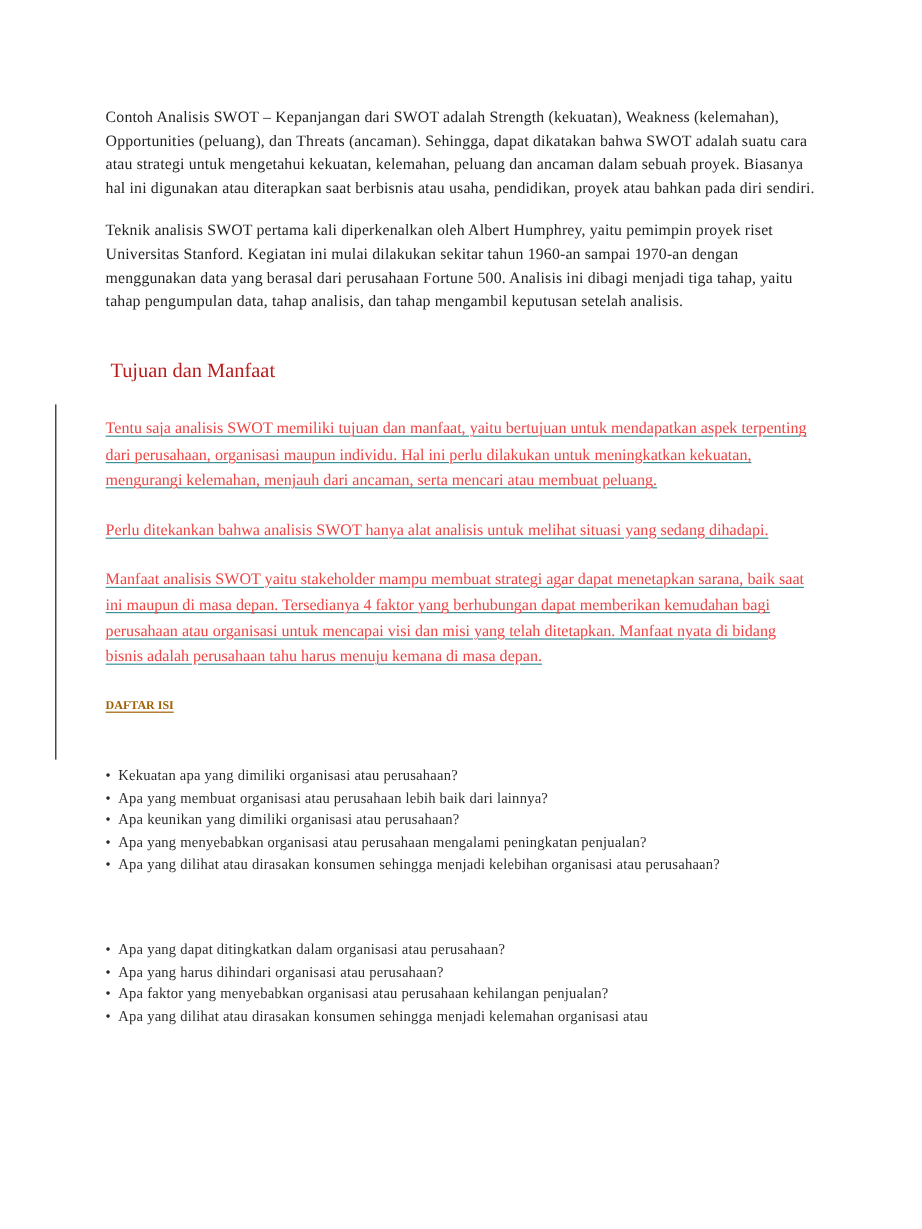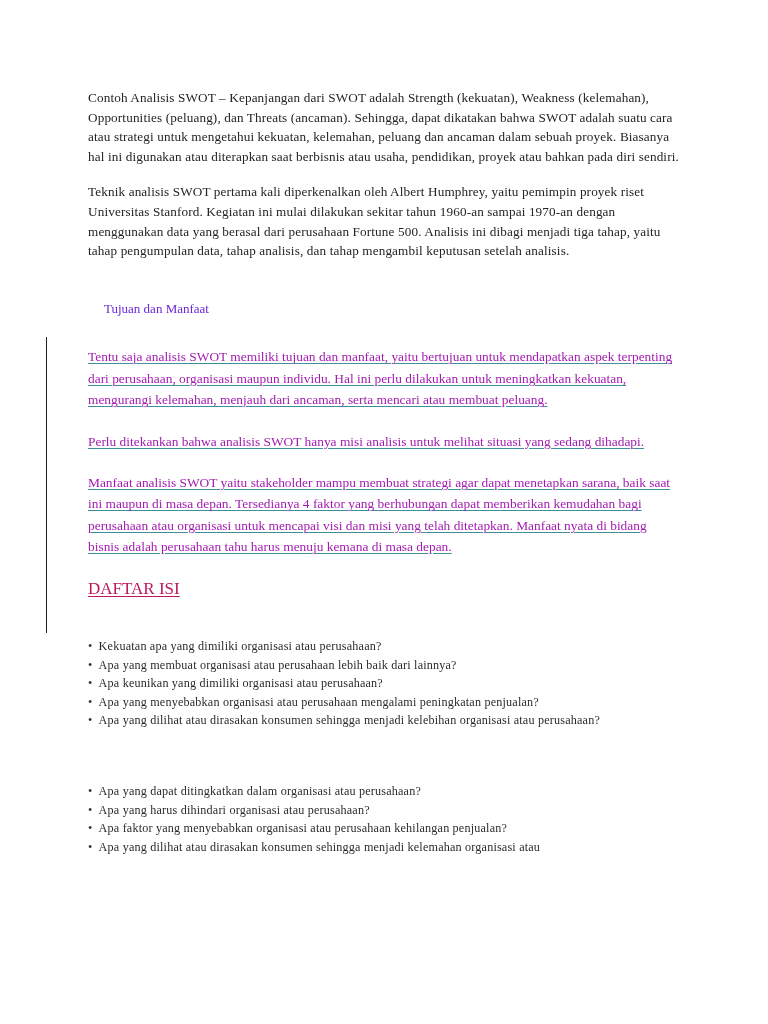--- a/index.html
+++ b/index.html
@@ -42,47 +42,48 @@
   p.para {
     margin: 0 0 16px 0;
     font-size: 13.2px;
     line-height: 19.6px;
     text-align: left;
     color: #242424;
     letter-spacing: 0.01em;
   }
 
   h2.subhead {
-    margin: 10px 0 16px 16px;
-    font-size: 13px;
+    margin: 10px 0 16px 4px;
+    font-size: 17px;
     line-height: 19.6px;
     font-weight: normal;
-    color: #6d28d9;
+    color: #b91c1c;
   }
 
   p.link-para {
     margin: 0 0 20px 0;
     font-size: 13.4px;
     line-height: 21.4px;
-    color: #a21caf;
+    color: #ef4444;
     text-decoration: underline;
     text-decoration-color: #3d9098;
     text-underline-offset: 2px;
     text-decoration-thickness: 1px;
     cursor: pointer;
   }
 
   a.link-inline {
-    color: #be185d;
+    color: #a16207;
     text-decoration: underline;
     text-underline-offset: 2px;
     text-decoration-thickness: 1px;
-    font-size: 17px;
+    font-size: 10px;
     line-height: 21.4px;
     cursor: pointer;
+    font-weight: bold;
   }
 
   .daftar-wrap {
     margin: 0 0 20px 0;
   }
 
   ul.bullets {
     list-style: none;
     margin: 0 0 16px 0;
     padding: 0;
@@ -126,21 +127,21 @@
     <p class="para">Teknik analisis SWOT pertama kali diperkenalkan oleh Albert Humphrey, yaitu pemimpin proyek riset Universitas Stanford. Kegiatan ini mulai dilakukan sekitar tahun 1960-an sampai 1970-an dengan menggunakan data yang berasal dari perusahaan Fortune 500. Analisis ini dibagi menjadi tiga tahap, yaitu tahap pengumpulan data, tahap analisis, dan tahap mengambil keputusan setelah analisis.</p>
 
     <div class="spacer-sm"></div>
 
     <h2 class="subhead">Tujuan dan Manfaat</h2>
 
     <div class="spacer-sm"></div>
 
     <p class="link-para">Tentu saja analisis SWOT memiliki tujuan dan manfaat, yaitu bertujuan untuk mendapatkan aspek terpenting dari perusahaan, organisasi maupun individu. Hal ini perlu dilakukan untuk meningkatkan kekuatan, mengurangi kelemahan, menjauh dari ancaman, serta mencari atau membuat peluang.</p>
 
-    <p class="link-para">Perlu ditekankan bahwa analisis SWOT hanya misi analisis untuk melihat situasi yang sedang dihadapi.</p>
+    <p class="link-para">Perlu ditekankan bahwa analisis SWOT hanya alat analisis untuk melihat situasi yang sedang dihadapi.</p>
 
     <p class="link-para">Manfaat analisis SWOT yaitu stakeholder mampu membuat strategi agar dapat menetapkan sarana, baik saat ini maupun di masa depan. Tersedianya 4 faktor yang berhubungan dapat memberikan kemudahan bagi perusahaan atau organisasi untuk mencapai visi dan misi yang telah ditetapkan. Manfaat nyata di bidang bisnis adalah perusahaan tahu harus menuju kemana di masa depan.</p>
 
     <div class="daftar-wrap">
       <a class="link-inline">DAFTAR ISI</a>
     </div>
 
 
     <div class="spacer-md"></div>
 

